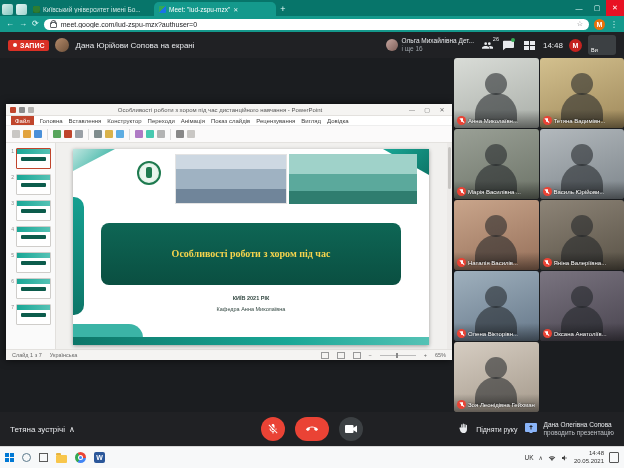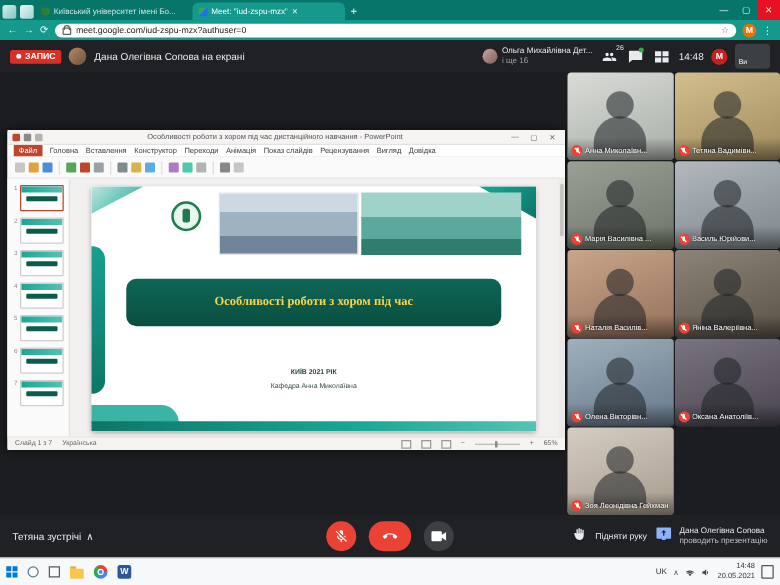--- a/index.html
+++ b/index.html
@@ -99,21 +99,21 @@
   #slide{position:absolute;left:17px;top:6px;width:356px;height:196px;background:#fff;box-shadow:0 1px 4px rgba(0,0,0,.35);overflow:hidden}
   .sw-tl{position:absolute;left:0;top:0;width:42px;height:22px;background:linear-gradient(135deg,#bfe6e0,#19a796);clip-path:polygon(0 0,100% 0,0 100%)}
   .sw-tr{position:absolute;right:0;top:0;width:46px;height:26px;background:linear-gradient(135deg,#19a796,#0d7668);clip-path:polygon(100% 0,0 0,100% 100%)}
   .sw-left{position:absolute;left:0;top:48px;width:11px;height:118px;background:linear-gradient(180deg,#16a091,#0d7668);border-radius:0 10px 10px 0}
   .sw-bl{position:absolute;left:0;bottom:7px;width:70px;height:14px;background:#19a796;border-radius:0 14px 0 0;opacity:.85}
   .sw-bottom{position:absolute;left:0;right:0;bottom:0;height:8px;background:linear-gradient(90deg,#0d7668,#19a796 60%,#55c2b5)}
   .emblem{position:absolute;left:64px;top:12px;width:24px;height:24px;border-radius:50%;border:2px solid #1e7a4f;background:radial-gradient(circle,#eaf6ee 55%,#bfe2cc);box-sizing:border-box}
   .emblem::before{content:"";position:absolute;left:7px;top:4px;width:6px;height:11px;background:#1e7a4f;border-radius:2px}
   .photo1{position:absolute;left:102px;top:5px;width:112px;height:50px;background:linear-gradient(180deg,#cdd8e2 0 30%,#9fb2c2 30% 70%,#70859a 70%);border:1px solid #e3e3e3;box-sizing:border-box}
   .photo2{position:absolute;left:216px;top:5px;width:128px;height:50px;background:linear-gradient(180deg,#9fd2c9 0 40%,#5ba99c 40% 75%,#2f7d6f 75%)}
-  .tbox{position:absolute;left:28px;right:28px;top:74px;height:38px;background:linear-gradient(180deg,#0e6655,#0a4f41);border-radius:8px;display:flex;align-items:center;justify-content:center;text-align:center;padding:2px 0;box-sizing:border-box}
+  .tbox{position:absolute;left:28px;right:28px;top:74px;height:62px;background:linear-gradient(180deg,#0e6655,#0a4f41);border-radius:8px;display:flex;align-items:center;justify-content:center;text-align:center;padding:2px 0;box-sizing:border-box}
   .tbox .tt{font-family:"Liberation Serif",serif;font-weight:bold;font-size:10px;line-height:1.25;color:#f6d44d}
   .sub1{position:absolute;left:0;right:0;top:146px;text-align:center;font-size:5.5px;font-weight:bold;color:#30453f}
   .sub2{position:absolute;left:0;right:0;top:157px;text-align:center;font-size:5.5px;color:#30453f}
   #ppt-status{height:10px;background:#f5f4f2;border-top:1px solid #e3e1de;display:flex;align-items:center;gap:8px;padding:0 6px;font-size:5.5px;color:#666}
   .vicon{width:6px;height:5px;border:1px solid #999;flex:none}
   #zoomtrack{width:36px;height:1px;background:#bbb;position:relative;flex:none}
   #zoomknob{position:absolute;left:16px;top:-2px;width:2px;height:5px;background:#888}
 
   
   #mbot{position:absolute;left:0;top:412px;width:624px;height:34px;background:#202124;display:flex;align-items:center;padding:0 10px;box-sizing:border-box;color:#e8eaed}
@@ -187,21 +187,21 @@
     <div id="profile" class="avatar">M</div>
     <div class="menu3">⋮</div>
   </div>
 
   <div id="mhdr">
     <div id="rec">
       <div class="dot"></div>
       <span>ЗАПИС</span>
     </div>
     <div id="sharer-av" class="avatar"></div>
-    <div id="sharer">Дана Олегівна Сопова на екрані</div>
+    <div id="sharer">Дана Юрійови Сопова на екрані</div>
     <div class="spacer"></div>
     <div id="roster">
       <div id="roster-av" class="avatar"></div>
       <div id="roster-txt">
         <div>Ольга Михайлівна Дет...</div>
         <div class="sub">і ще 16</div>
       </div>
     </div>
     <div class="hicon">
       <svg viewBox="0 0 24 18">

